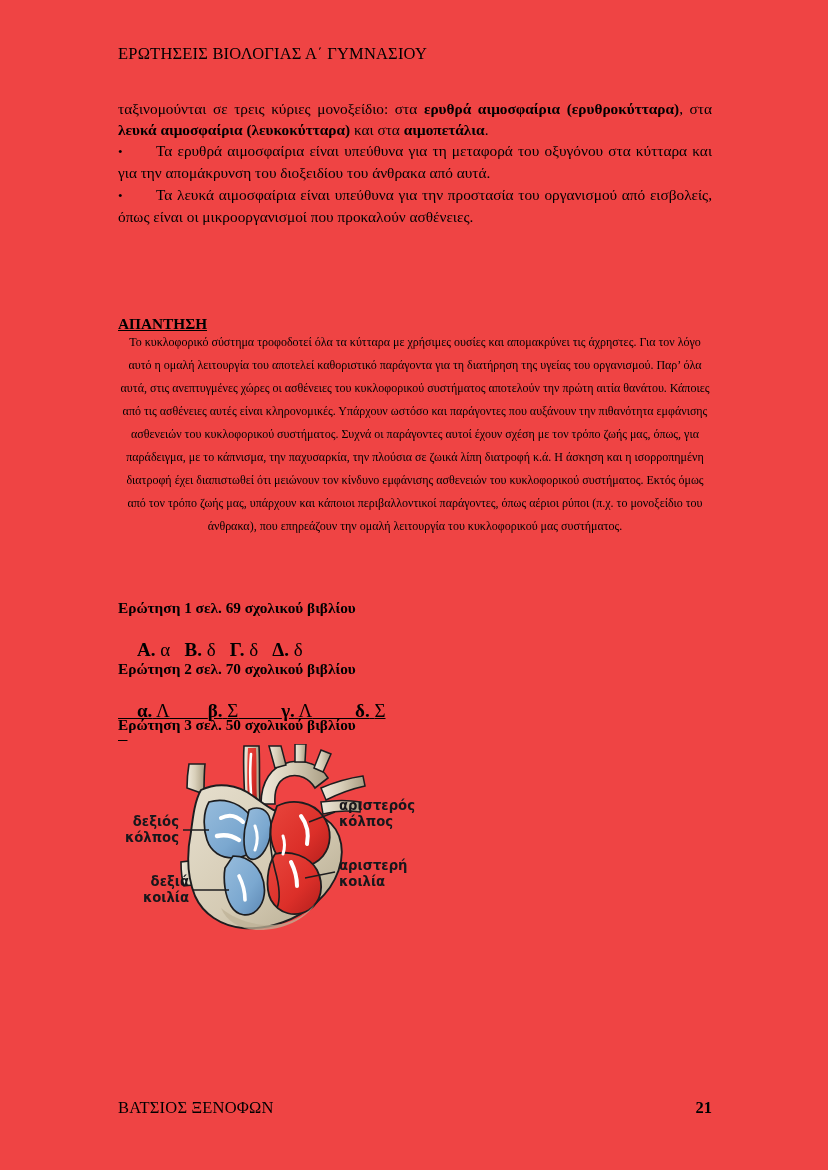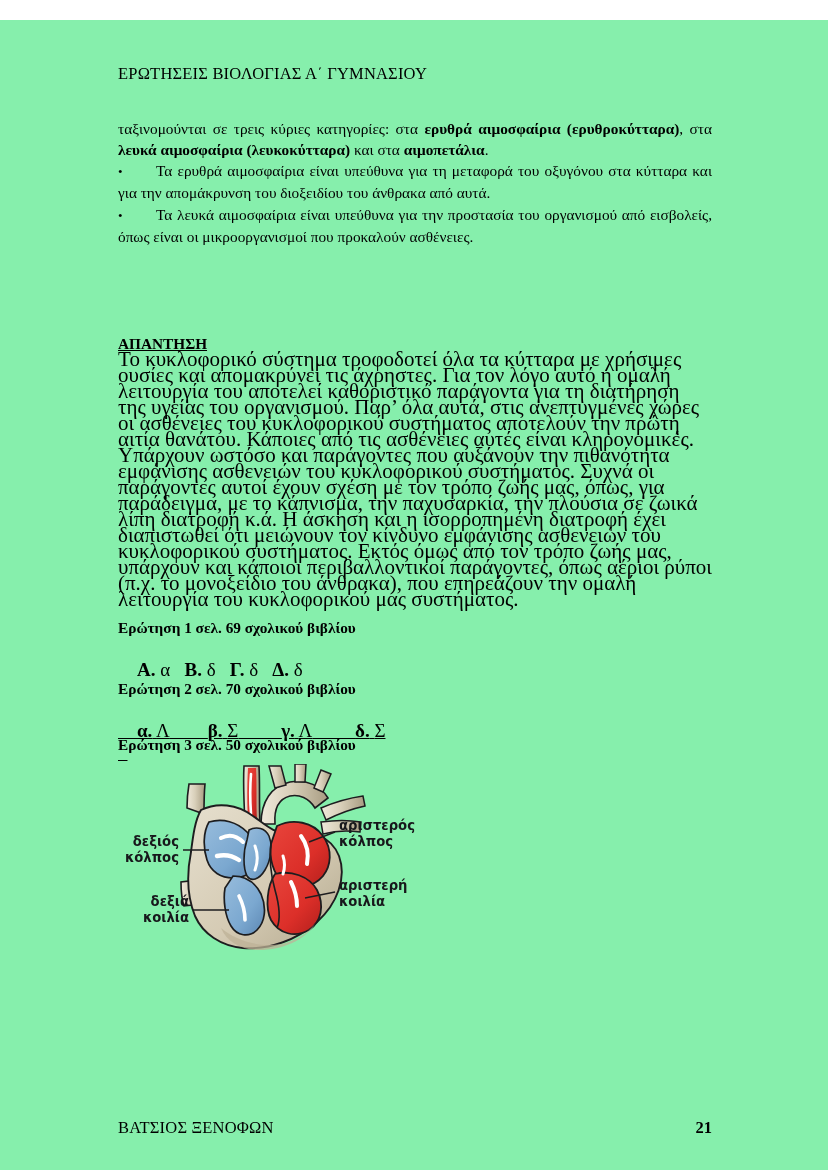--- a/index.html
+++ b/index.html
@@ -11,22 +11,21 @@
     width: 828px;
     height: 1170px;
     position: relative;
     font-family: "Liberation Serif", "DejaVu Serif", serif;
     color: #000000;
     overflow: hidden;
   }
   .page {
     position: absolute;
     inset: 0;
-    background: #86efac;
-    margin-top: 20px;
+    background: #ef4444;
   }
   .doc-header {
     position: absolute;
     left: 118px;
     top: 44px;
     width: 600px;
     font-size: 16.5px;
     letter-spacing: 0.2px;
     white-space: nowrap;
   }
@@ -58,23 +57,23 @@
   .ul-head {
     text-decoration: underline;
     font-weight: bold;
   }
   .qhead {
     font-weight: bold;
     text-align: justify;
     text-justify: inter-word;
   }
   .answer-para {
-    font-size: 21px;
-    line-height: 16px;
-    text-align: left;
+    font-size: 12px;
+    line-height: 23px;
+    text-align: center;
   }
   .exh {
     font-weight: bold;
     font-size: 15.3px;
   }
   .ansrow {
     font-size: 19px;
     white-space: pre;
   }
   .ansrow .k { font-weight: bold; }
@@ -114,21 +113,21 @@
   }
 </style>
 </head>
 <body>
 
 <div class="page">
 
   <div class="doc-header">ΕΡΩΤΗΣΕΙΣ ΒΙΟΛΟΓΙΑΣ Α΄ ΓΥΜΝΑΣΙΟΥ</div>
 
   <div class="body-block just" style="top:98px;">
-    <span>ταξινομούνται σε τρεις κύριες κατηγορίες: στα </span><b>ερυθρά αιμοσφαίρια (ερυθροκύτταρα)</b><span>, στα </span><b>λευκά αιμοσφαίρια (λευκοκύτταρα)</b><span> και στα </span><b>αιμοπετάλια</b><span>.</span>
+    <span>ταξινομούνται σε τρεις κύριες μονοξείδιο: στα </span><b>ερυθρά αιμοσφαίρια (ερυθροκύτταρα)</b><span>, στα </span><b>λευκά αιμοσφαίρια (λευκοκύτταρα)</b><span> και στα </span><b>αιμοπετάλια</b><span>.</span>
   </div>
 
   <div class="body-block" style="top:140px;">
     <div class="bullet-row">
       <span class="bullet-glyph">•</span><span>Τα ερυθρά αιμοσφαίρια είναι υπεύθυνα για τη μεταφορά του οξυγόνου στα κύτταρα και για την απομάκρυνση του διοξειδίου του άνθρακα από αυτά.</span>
     </div>
     <div class="bullet-row">
       <span class="bullet-glyph">•</span><span>Τα λευκά αιμοσφαίρια είναι υπεύθυνα για την προστασία του οργανισμού από εισβολείς, όπως είναι οι μικροοργανισμοί που προκαλούν ασθένειες.</span>
     </div>
   </div>

